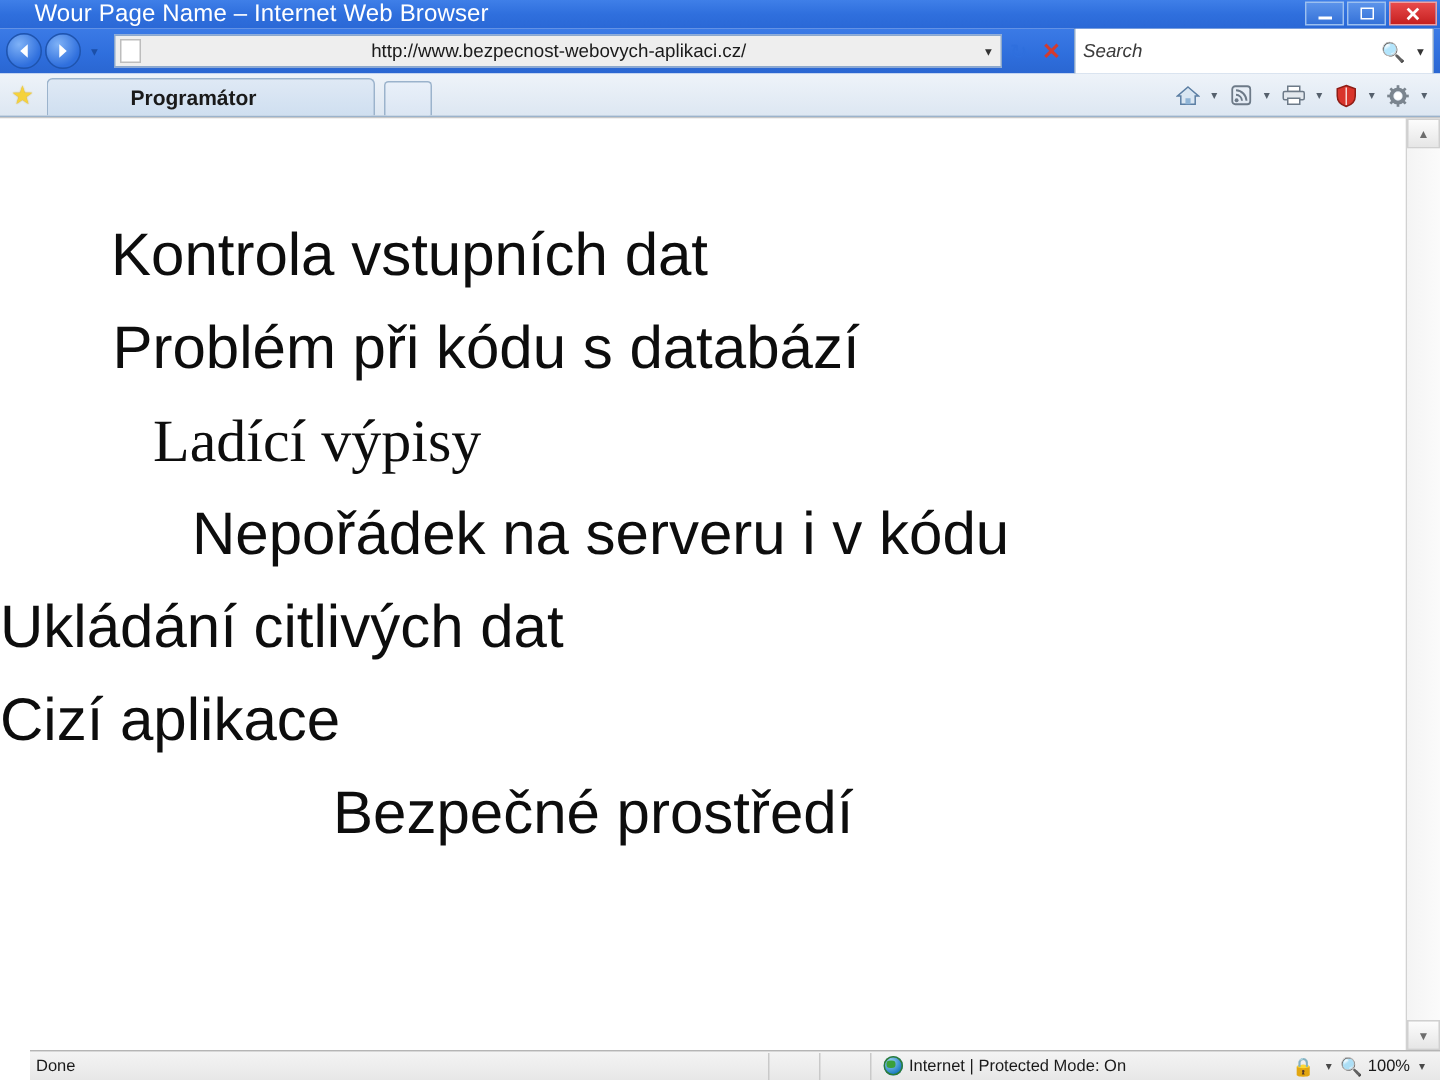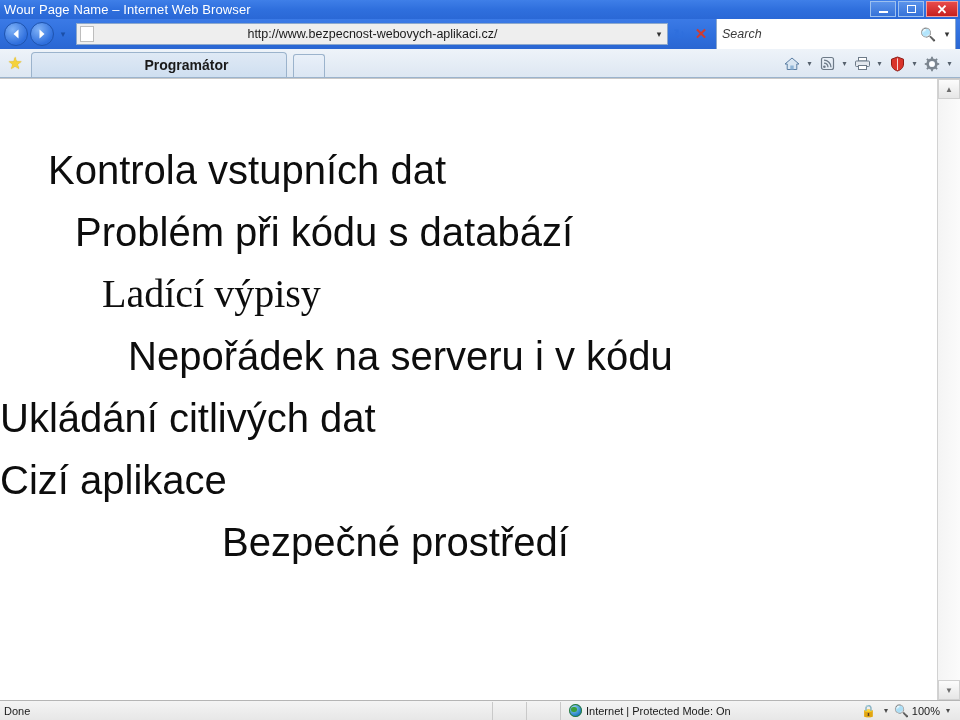--- a/index.html
+++ b/index.html
@@ -26,24 +26,25 @@
   .titlebar {
     height: 19px;
     background: linear-gradient(to bottom, #3f7fe8 0%, #2f6fdd 50%, #2a68d6 100%);
     display: flex;
     align-items: center;
     position: relative;
     flex: none;
   }
   .title-text {
     color: #ffffff;
-    font-size: 13px;
+    font-size: 16px;
     padding-left: 4px;
     white-space: nowrap;
     letter-spacing: 0.1px;
+    margin-left: 19px;
   }
   .win-buttons {
     position: absolute;
     right: 2px;
     top: 1px;
     display: flex;
     gap: 2px;
   }
   .win-btn {
     width: 26px;
@@ -198,32 +199,31 @@
     justify-content: center;
     flex: none;
   }
   .star {
     font-size: 17px;
     color: #f5d23c;
     text-shadow: 0 0 1px #c79a14;
     line-height: 1;
   }
   .tab {
-    width: 256px;
+    width: 219px;
     height: 25px;
     margin-left: 1px;
     background: linear-gradient(to bottom, #dfe9f5 0%, #cfdff0 100%);
     border: 1px solid #9bb3cc;
     border-bottom: none;
     border-radius: 4px 4px 0 0;
     box-sizing: border-box;
     display: flex;
     align-items: center;
     flex: none;
-    justify-content: center;
   }
   .tab-label {
     font-size: 14px;
     font-weight: bold;
     color: #1a1a1a;
     padding-left: 55px;
     white-space: nowrap;
   }
   .newtab {
     width: 32px;
@@ -319,20 +319,21 @@
   .statusbar {
     height: 20px;
     background: linear-gradient(to bottom, #f4f4f4, #e7e7e7);
     border-top: 1px solid #b5b5b5;
     display: flex;
     align-items: center;
     font-size: 11px;
     color: #1a1a1a;
     box-sizing: border-box;
     flex: none;
+    margin-left: 20px;
   }
   .sb-done {
     padding-left: 4px;
     width: 492px;
     box-sizing: border-box;
     white-space: nowrap;
   }
   .sb-sep {
     width: 1px;
     height: 18px;
@@ -507,21 +508,21 @@
           </svg>
         </span>
         <span class="tb-caret">▾</span>
       </div>
     </div>
   </div>
 
   <div class="content-row">
     <div class="page">
       <div class="slide-lines">
-        <div class="slide-line" style="padding-left: 48px;">
+        <div class="slide-line" style="padding-left: 74px;">
           <span>Kontrola vstupních dat</span>
         </div>
         <div class="slide-line" style="padding-left: 75px;">
           <span>Problém při kódu s databází</span>
         </div>
         <div class="slide-line" style="padding-left: 102px; font-family: Liberation Serif, serif;">
           <span>Ladící výpisy</span>
         </div>
         <div class="slide-line" style="padding-left: 128px;">
           <span>Nepořádek na serveru i v kódu</span>

